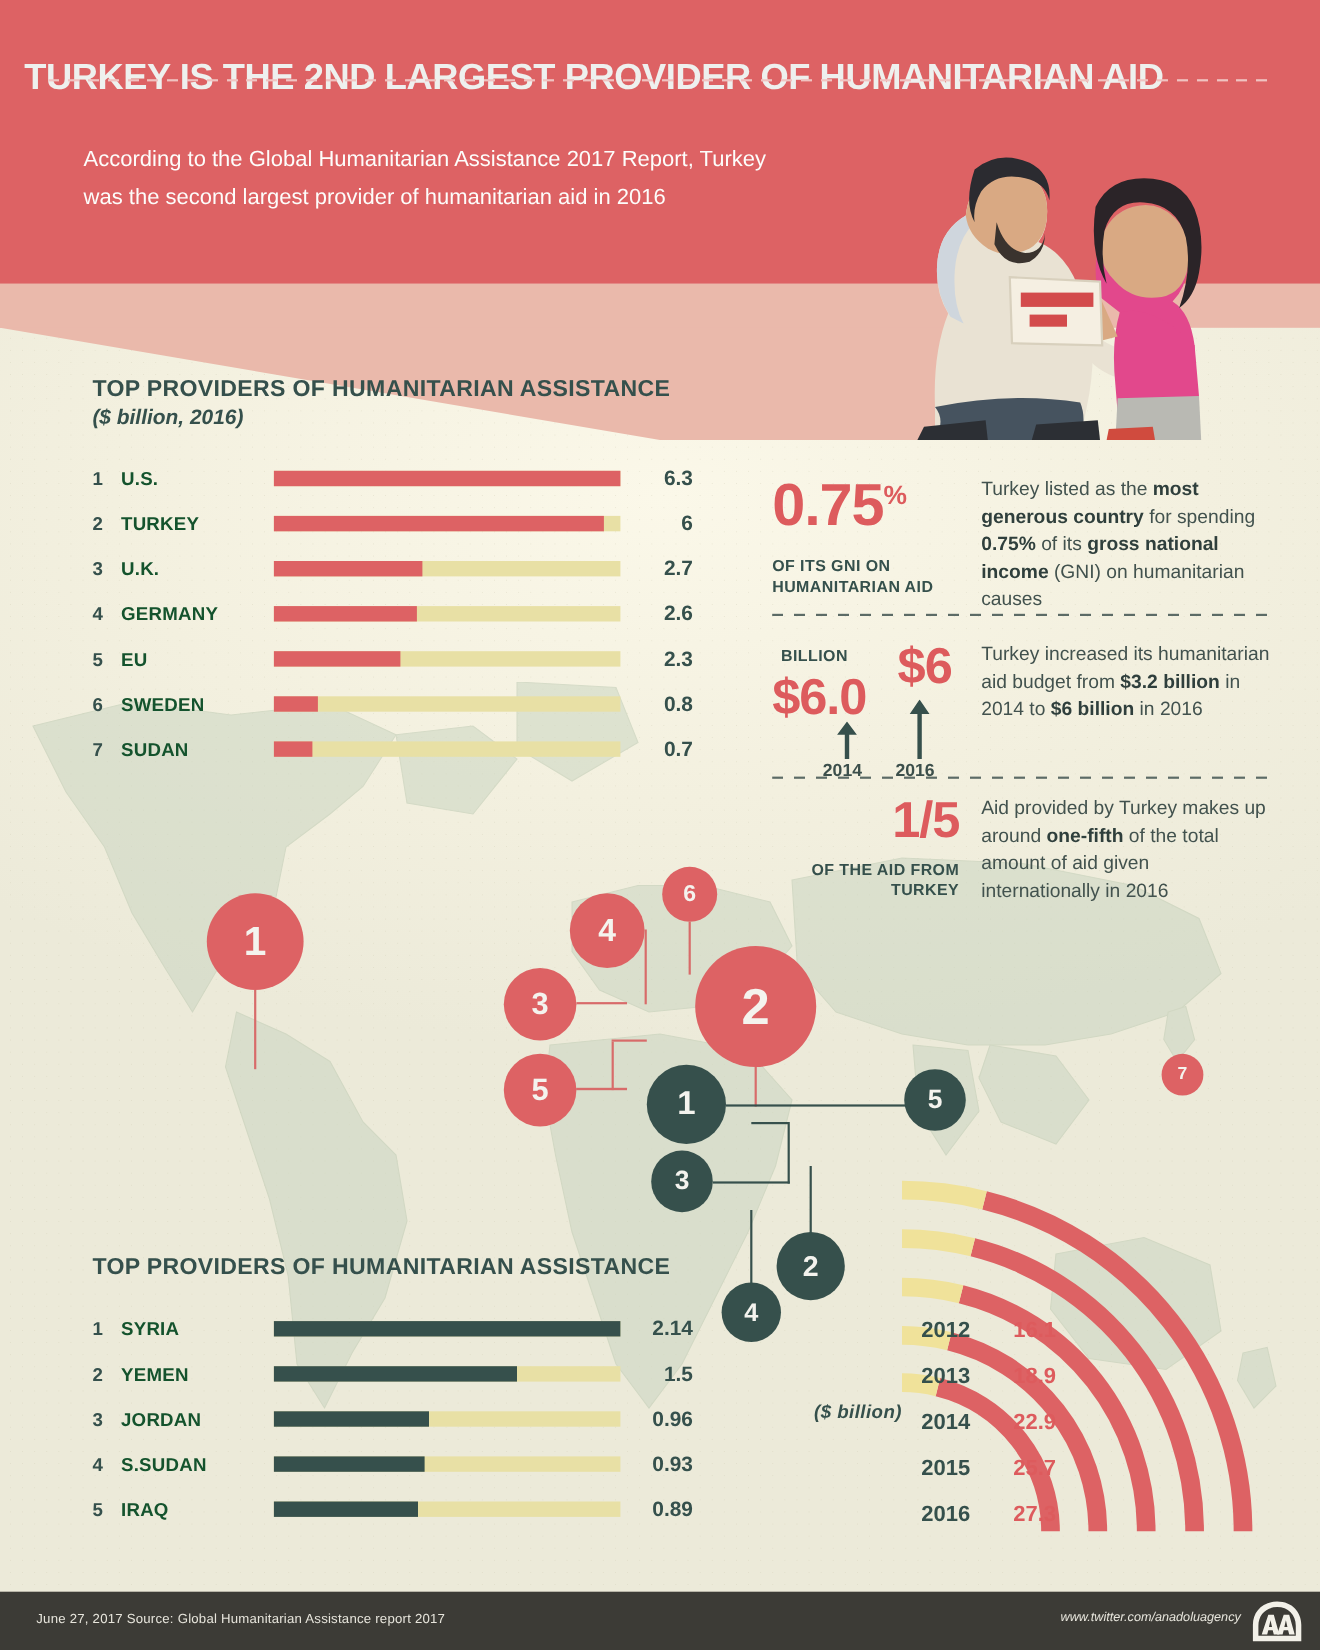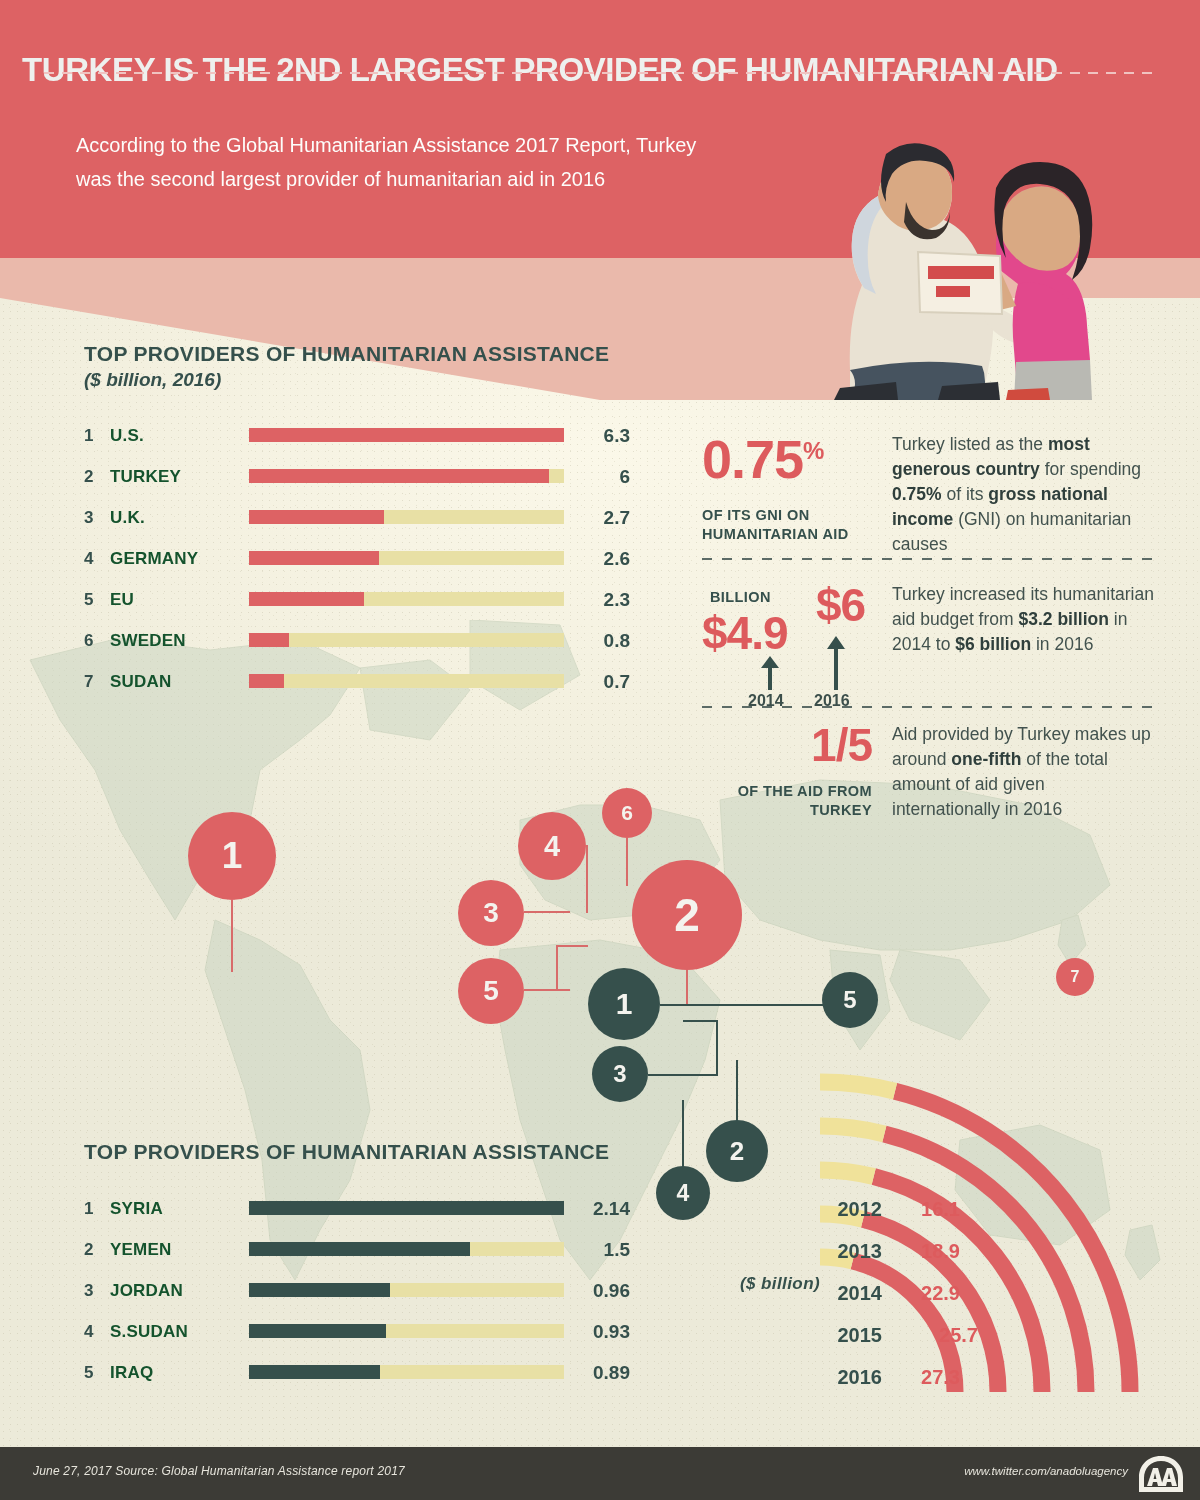--- a/index.html
+++ b/index.html
@@ -114,21 +114,21 @@
     font-size:17px; font-weight:bold; color:#35504c; line-height:24px; letter-spacing:.4px;
   }
   .total-lbl .it { font-style:italic; font-weight:bold; }
 
   
   .footer {
     position:absolute; left:0; top:1447px; width:1200px; height:53px;
     background:#3c3b36;
   }
   .footer-left {
-    position:absolute; left:33px; top:17px; font-size:12px; font-style:italic;
+    position:absolute; left:33px; top:17px; font-size:12px; 
     color:#e7e5dc; letter-spacing:.2px;
   }
   .footer-right {
     position:absolute; right:72px; top:18px; font-size:11.5px; font-style:italic;
     color:#e7e5dc;
   }
   .aa-logo { position:absolute; right:14px; top:8px; width:50px; height:38px; }
 </style>
 </head>
 <body>
@@ -277,21 +277,21 @@
       <div class="stat-big"><span>0.75</span><span class="pct">%</span></div>
       <div class="stat-cap" style="margin-top:20px;">OF ITS GNI ON HUMANITARIAN AID</div>
     </div>
     <div class="stat-text" style="position:absolute; left:190px; top:0; width:265px;">Turkey listed as the <b>most generous country</b> for spending <b>0.75%</b> of its <b>gross national income</b> (GNI) on humanitarian causes</div>
   </div>
   <div class="divider" style="left:702px; top:558px; width:452px;"></div>
 
   <div class="stat-block" style="left:702px; top:580px; width:470px;">
     <div style="position:absolute; left:0; top:0; width:180px;">
       <div class="stat-cap" style="position:absolute; left:8px; top:8px;">BILLION</div>
-      <div class="stat-big" style="position:absolute; left:0; top:30px; font-size:46px;">$4.9</div>
+      <div class="stat-big" style="position:absolute; left:0; top:30px; font-size:46px;">$6.0</div>
       <div class="stat-big" style="position:absolute; left:114px; top:2px; font-size:46px;">$6</div>
       <svg style="position:absolute; left:58px; top:76px;" width="20" height="34" aria-hidden="true">
         <path d="M10 0 L19 12 L12 12 L12 34 L8 34 L8 12 L1 12 Z" fill="#36504c"></path>
       </svg>
       <svg style="position:absolute; left:124px; top:56px;" width="20" height="54" aria-hidden="true">
         <path d="M10 0 L19 13 L12 13 L12 54 L8 54 L8 13 L1 13 Z" fill="#36504c"></path>
       </svg>
       <div style="position:absolute; left:46px; top:112px; font-size:16px; font-weight:bold; color:#3c4f4b;">2014</div>
       <div style="position:absolute; left:112px; top:112px; font-size:16px; font-weight:bold; color:#3c4f4b;">2016</div>
     </div>
@@ -404,21 +404,21 @@
         <span class="year-val">16.1</span>
       </div>
       <div class="year-row" style="left: 818px; top: 1240px;">
         <span class="year-lbl">2013</span>
         <span class="year-val">18.9</span>
       </div>
       <div class="year-row" style="left: 818px; top: 1282px;">
         <span class="year-lbl">2014</span>
         <span class="year-val">22.9</span>
       </div>
-      <div class="year-row" style="left: 818px; top: 1324px; gap: 18px;">
+      <div class="year-row" style="left: 818px; top: 1324px;">
         <span class="year-lbl">2015</span>
         <span class="year-val">25.7</span>
       </div>
       <div class="year-row" style="left: 818px; top: 1366px;">
         <span class="year-lbl">2016</span>
         <span class="year-val">27.3</span>
       </div>
     </div>
 
   <div class="footer">

